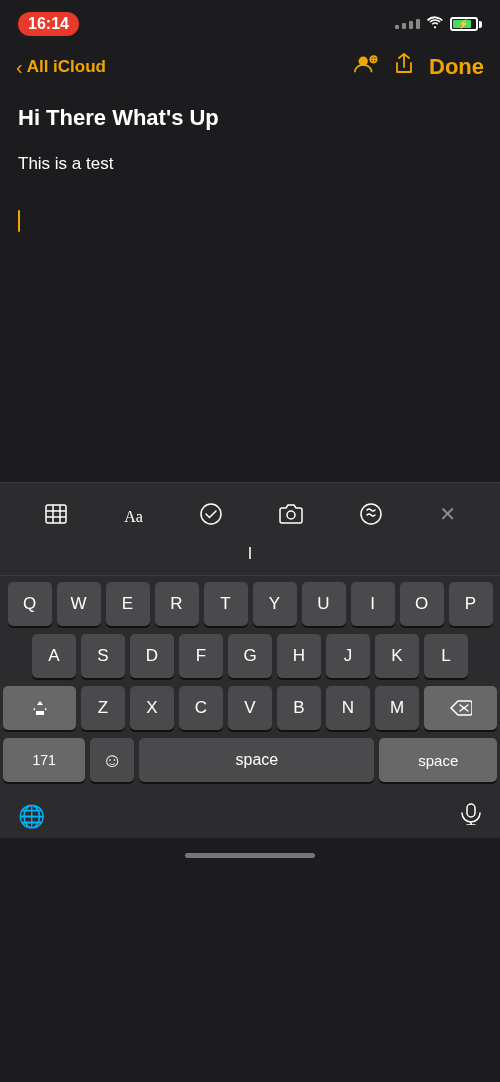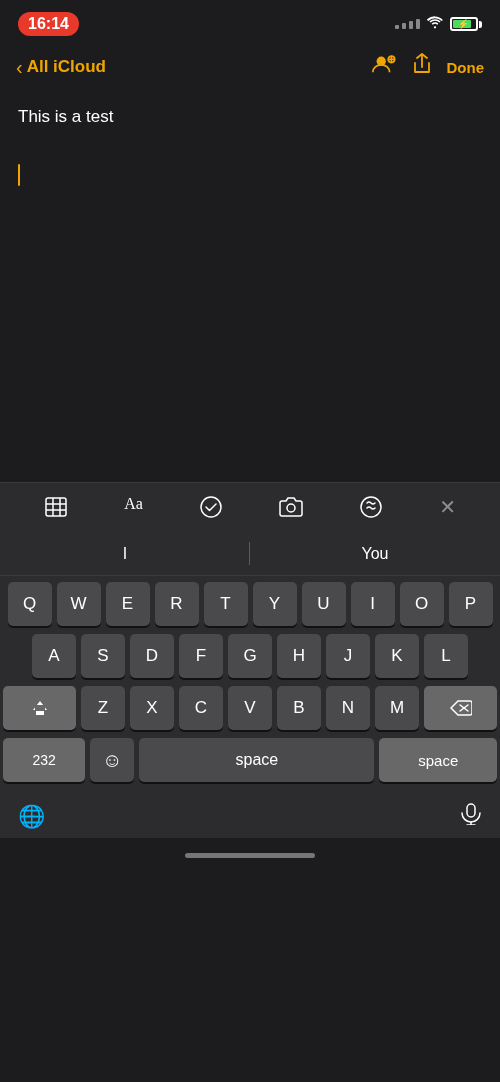--- a/index.html
+++ b/index.html
@@ -123,21 +123,21 @@
     .nav-icon {
       color: #f0a500;
       font-size: 22px;
       cursor: pointer;
       position: relative;
     }
     .share-icon svg { width: 22px; height: 22px; fill: #f0a500; }
     .add-person-icon svg { width: 26px; height: 22px; fill: #f0a500; }
     .nav-done {
       color: #f0a500;
-      font-size: 15px;
+      font-size: 22px;
       font-weight: 600;
       cursor: pointer;
     }
 
     
     .note-area {
       padding: 12px 18px 20px 18px;
       flex: 1;
       height: 200px;
     }
@@ -169,23 +169,23 @@
     @keyframes blink {
       0%, 100% { opacity: 1; }
       50% { opacity: 0; }
     }
 
     
     .keyboard-toolbar {
       background: #2c2c2e;
       border-top: 1px solid #3a3a3c;
       display: flex;
-      align-items: flex-start;
+      align-items: flex-end;
       justify-content: space-around;
-      padding: 12px 16px;
+      padding: 6px 16px;
       height: 50px;
     }
     .toolbar-icon {
       color: #fff;
       font-size: 20px;
       cursor: pointer;
       display: flex;
       align-items: center;
       justify-content: center;
     }
@@ -385,20 +385,21 @@
     <div class="nav-icon share-icon">
       <svg viewBox="0 0 22 22" xmlns="http://www.w3.org/2000/svg">
         <path d="M11 1v13M6 5l5-4 5 4M4 10v9h14V10" stroke="#f0a500" stroke-width="1.8" fill="none" stroke-linecap="round" stroke-linejoin="round"></path>
       </svg>
     </div>
     <div class="nav-done">Done</div>
   </div>
 </div>
 
 <div class="note-area">
+  <div class="note-title">Hi There What's Up</div>
   <div class="note-body">This is a test</div>
   <div class="note-cursor-line">
     <div class="cursor-bar"></div>
   </div>
 </div>
 
 <div style="height: 190px; background: #1c1c1e;"></div>
 
 <div class="keyboard-toolbar">
   <div class="toolbar-icon">
@@ -428,21 +429,20 @@
       <circle cx="12" cy="12" r="10" stroke="#fff" stroke-width="1.5" fill="none"></circle>
       <path d="M8 8 Q10 6 12 8 Q14 10 16 8" stroke="#fff" stroke-width="1.5" fill="none" stroke-linecap="round"></path>
       <path d="M8 13 Q10 11 12 13 Q14 15 16 13" stroke="#fff" stroke-width="1.5" fill="none" stroke-linecap="round"></path>
     </svg>
   </div>
   <div class="toolbar-close">✕</div>
 </div>
 
 <div class="autocomplete-bar">
   <div class="autocomplete-item">I</div>
-  <div class="autocomplete-item">You</div>
 </div>
 
 <div class="keyboard">
 
   <div class="keyboard-row">
     <div class="key">Q</div>
     <div class="key">W</div>
     <div class="key">E</div>
     <div class="key">R</div>
     <div class="key">T</div>
@@ -482,21 +482,21 @@
     <div class="key backspace-key">
       <svg width="22" height="16" viewBox="0 0 22 16" fill="none" xmlns="http://www.w3.org/2000/svg">
         <path d="M8 1H20a2 2 0 0 1 2 2v10a2 2 0 0 1-2 2H8L1 8l7-7z" stroke="#fff" stroke-width="1.5" fill="none"></path>
         <line x1="10" y1="5" x2="18" y2="11" stroke="#fff" stroke-width="1.5" stroke-linecap="round"></line>
         <line x1="18" y1="5" x2="10" y2="11" stroke="#fff" stroke-width="1.5" stroke-linecap="round"></line>
       </svg>
     </div>
   </div>
 
   <div class="keyboard-row">
-    <div class="key numbers-key">232</div>
+    <div class="key numbers-key">171</div>
     <div class="key emoji-key">☺</div>
     <div class="key space-key">space</div>
     <div class="key return-key">space</div>
   </div>
 </div>
 
 <div class="bottom-bar">
   <div class="bottom-icon">🌐</div>
   <div class="bottom-icon">
     <svg width="22" height="22" viewBox="0 0 22 22" fill="none" xmlns="http://www.w3.org/2000/svg">

